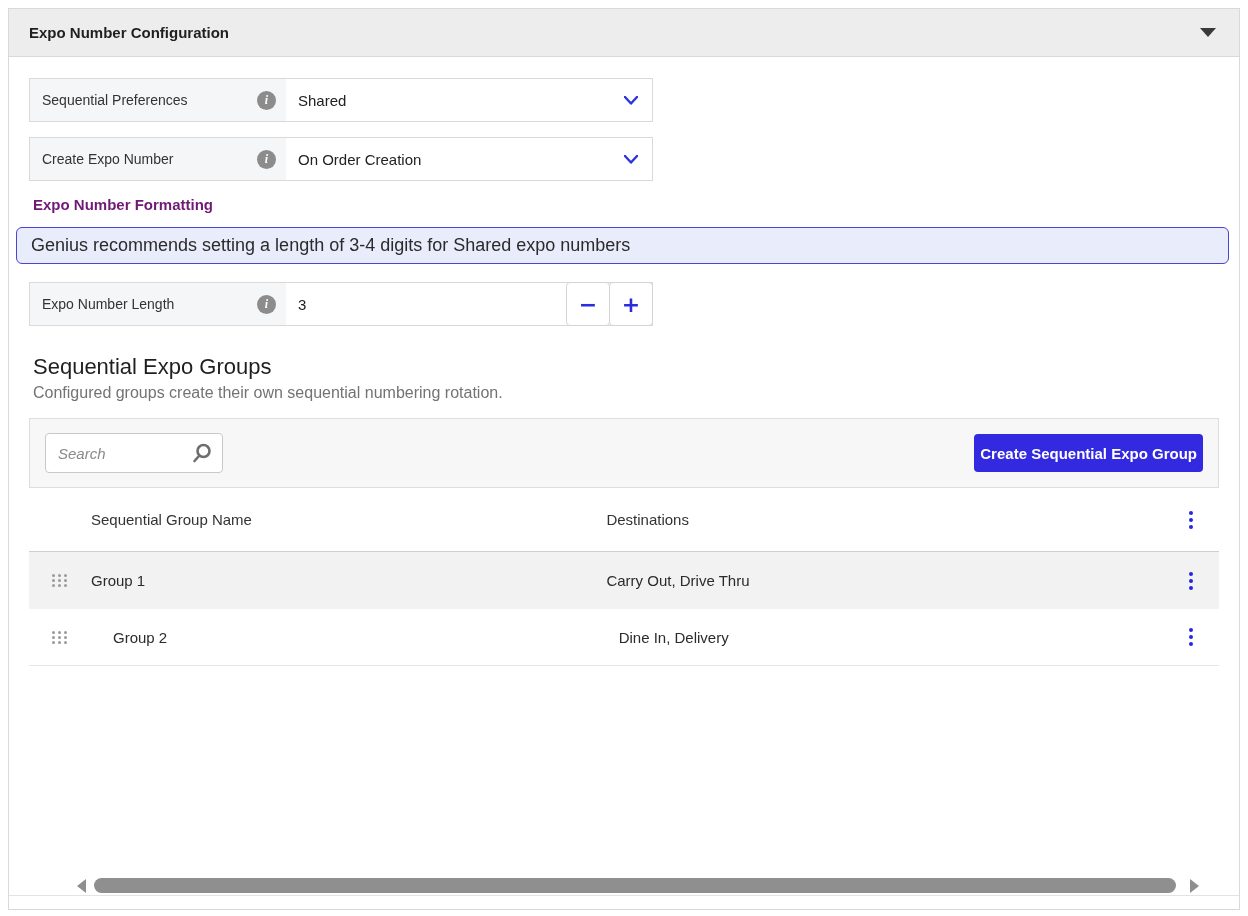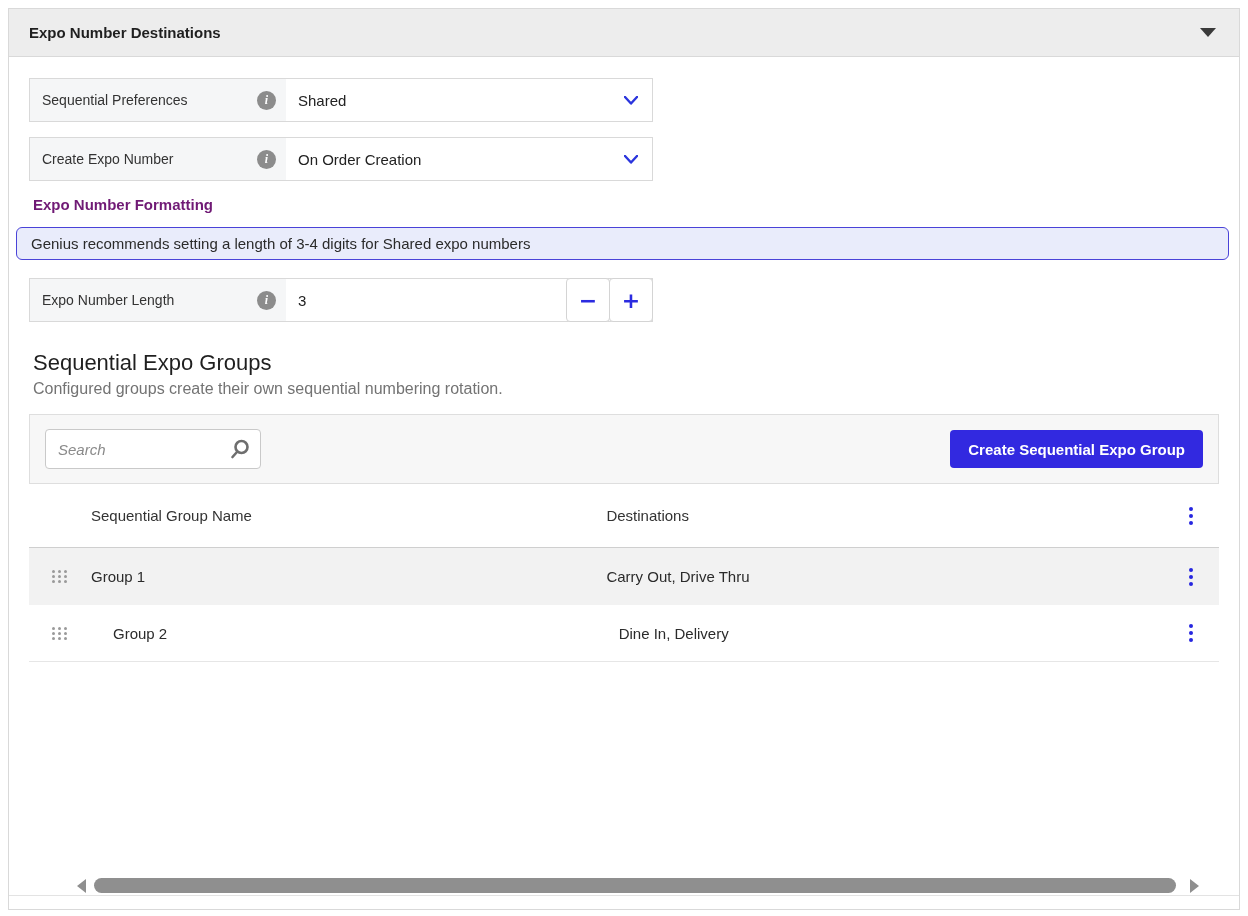--- a/index.html
+++ b/index.html
@@ -47,41 +47,41 @@
   .step-btn {
     width: 44px; border: 1px solid #d4d4d4; border-radius: 4px; margin: -1px -1px -1px 0;
     background: #fff; display: flex; align-items: center; justify-content: center;
     font-size: 22px; font-weight: 700; color: #2b2be0; cursor: pointer;
     font-family: "DejaVu Sans", sans-serif;
   }
   
   .sub-heading { font-size: 15px; font-weight: 700; color: #701a75; margin: 5px 4px 14px 4px; }
   .banner {
     margin: 0 -10px 18px -13px; background: #e9ecfb; border: 1px solid #4a43d8;
-    border-radius: 6px; padding: 7px 14px; font-size: 15px; color: #2b2b2b;
+    border-radius: 6px; padding: 7px 14px; font-size: 18px; color: #2b2b2b;
   }
   .section-heading { font-size: 22px; font-weight: 400; color: #1f1f1f; margin: 28px 4px 4px 4px; }
   .section-desc { font-size: 16px; color: #737373; margin: 0 4px 16px 4px; }
   
   .toolbar {
     border: 1px solid #dedede; background: #f7f7f7; height: 70px;
     display: flex; align-items: center; justify-content: space-between; padding: 0 15px;
   }
   .search-wrap {
-    position: relative; width: 216px; height: 40px;
+    position: relative; width: 178px; height: 40px;
   }
   .search-input {
     width: 100%; height: 100%; border: 1px solid #c9c9c9; border-radius: 4px;
     padding: 0 40px 0 12px; font-size: 15px; font-style: italic; color: #555;
     font-family: "Liberation Sans", sans-serif; outline: none; background: #fff;
   }
   .search-input::placeholder { color: #8a8a8a; font-style: italic; }
   .search-icon { position: absolute; right: 10px; top: 9px; width: 22px; height: 22px; cursor: pointer; }
   .primary-btn {
-    height: 38px; padding: 0 18px; background: #3229e0; color: #fff;
+    height: 38px; padding: 0 6px; background: #3229e0; color: #fff;
     border: none; border-radius: 4px; font-size: 15px; font-weight: 600;
     font-family: "Liberation Sans", sans-serif; cursor: pointer;
   }
   
   .grid-row { display: flex; align-items: center; }
   .col-handle { width: 62px; display: flex; align-items: center; justify-content: center; flex-shrink: 0; }
   .col-name { flex: 1; font-size: 15px; color: #2b2b2b; }
   .col-dest { flex: 1.08; font-size: 15px; color: #2b2b2b; }
   .col-menu { width: 56px; display: flex; align-items: center; justify-content: center; flex-shrink: 0; }
   .table-header { height: 64px; background: #fff; border-bottom: 1px solid #cfcfcf; }
@@ -106,21 +106,21 @@
   .scroll-track { flex: 1; height: 15px; position: relative; margin: 0 4px; }
   .scroll-thumb { position: absolute; left: 4px; right: 10px; top: 0; height: 15px;
     background: #8f8f8f; border-radius: 8px; cursor: pointer; }
 </style>
 </head>
 <body>
 
 <div class="card">
 
   <div class="panel-header">
-    <div class="panel-title">Expo Number Destinations</div>
+    <div class="panel-title">Expo Number Configuration</div>
     <div class="collapse-btn">
       <div class="tri-down"></div>
     </div>
   </div>
 
   <div class="content">
 
     <div class="field-row">
       <div class="field-label-box">
         <span class="field-label">Sequential Preferences</span>

